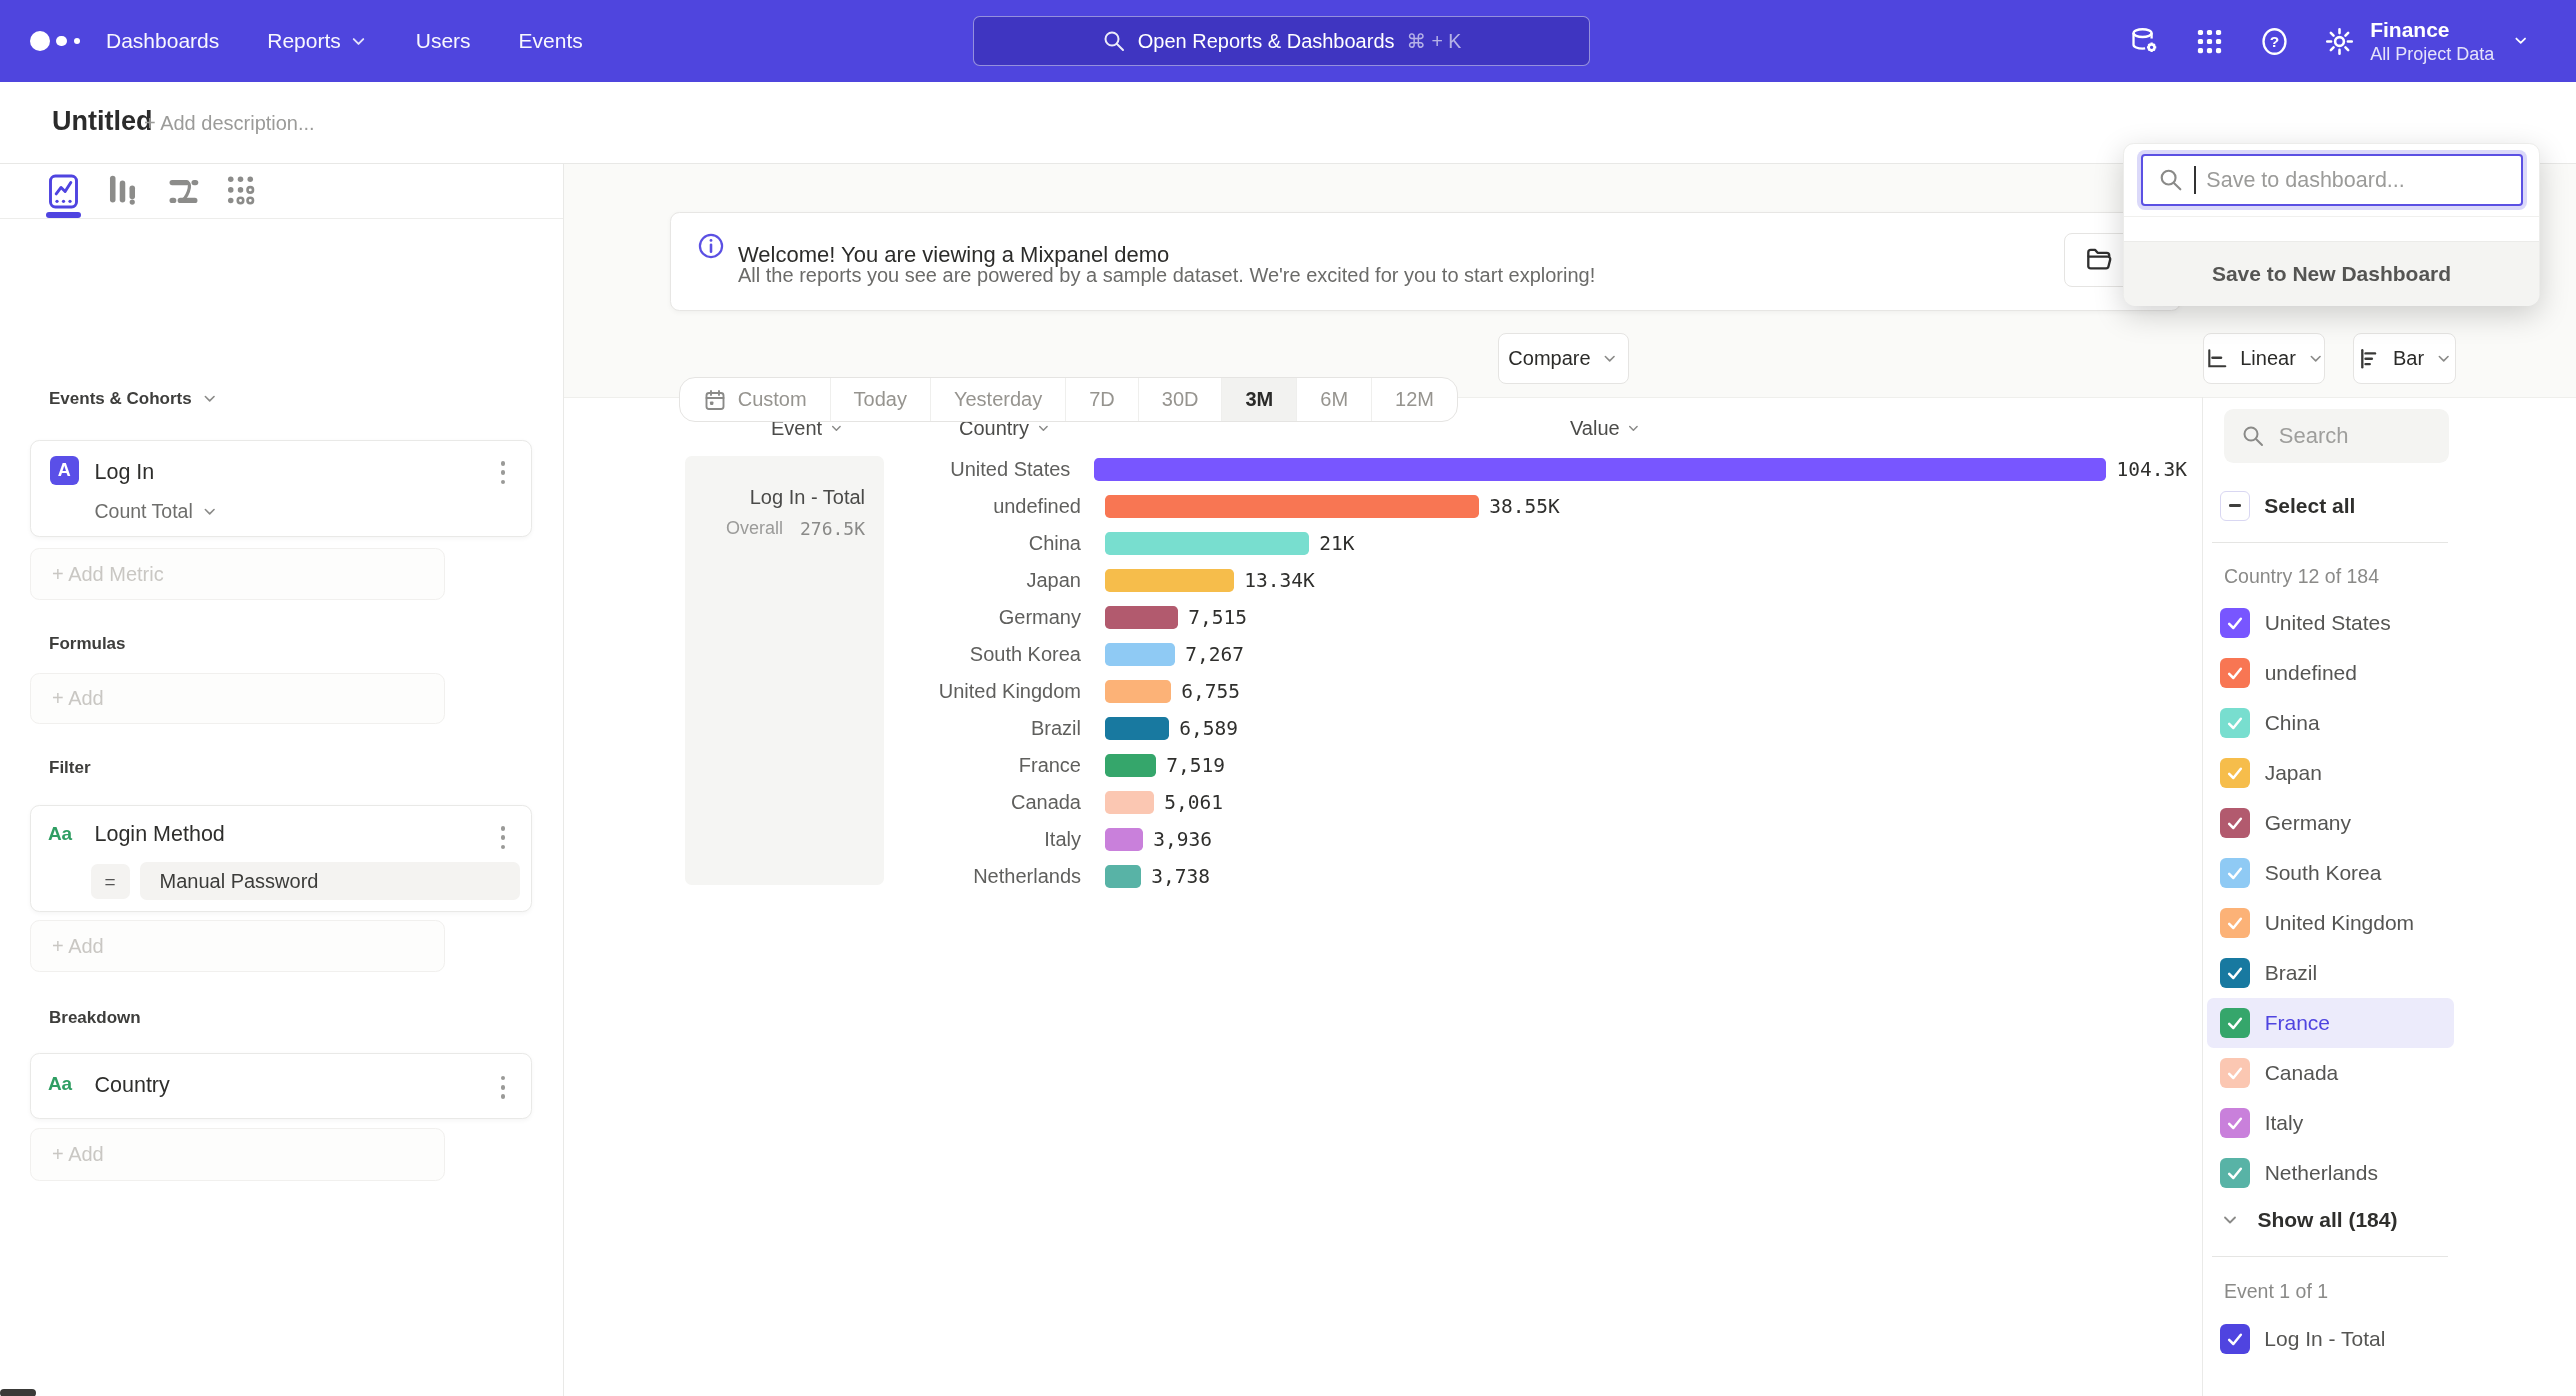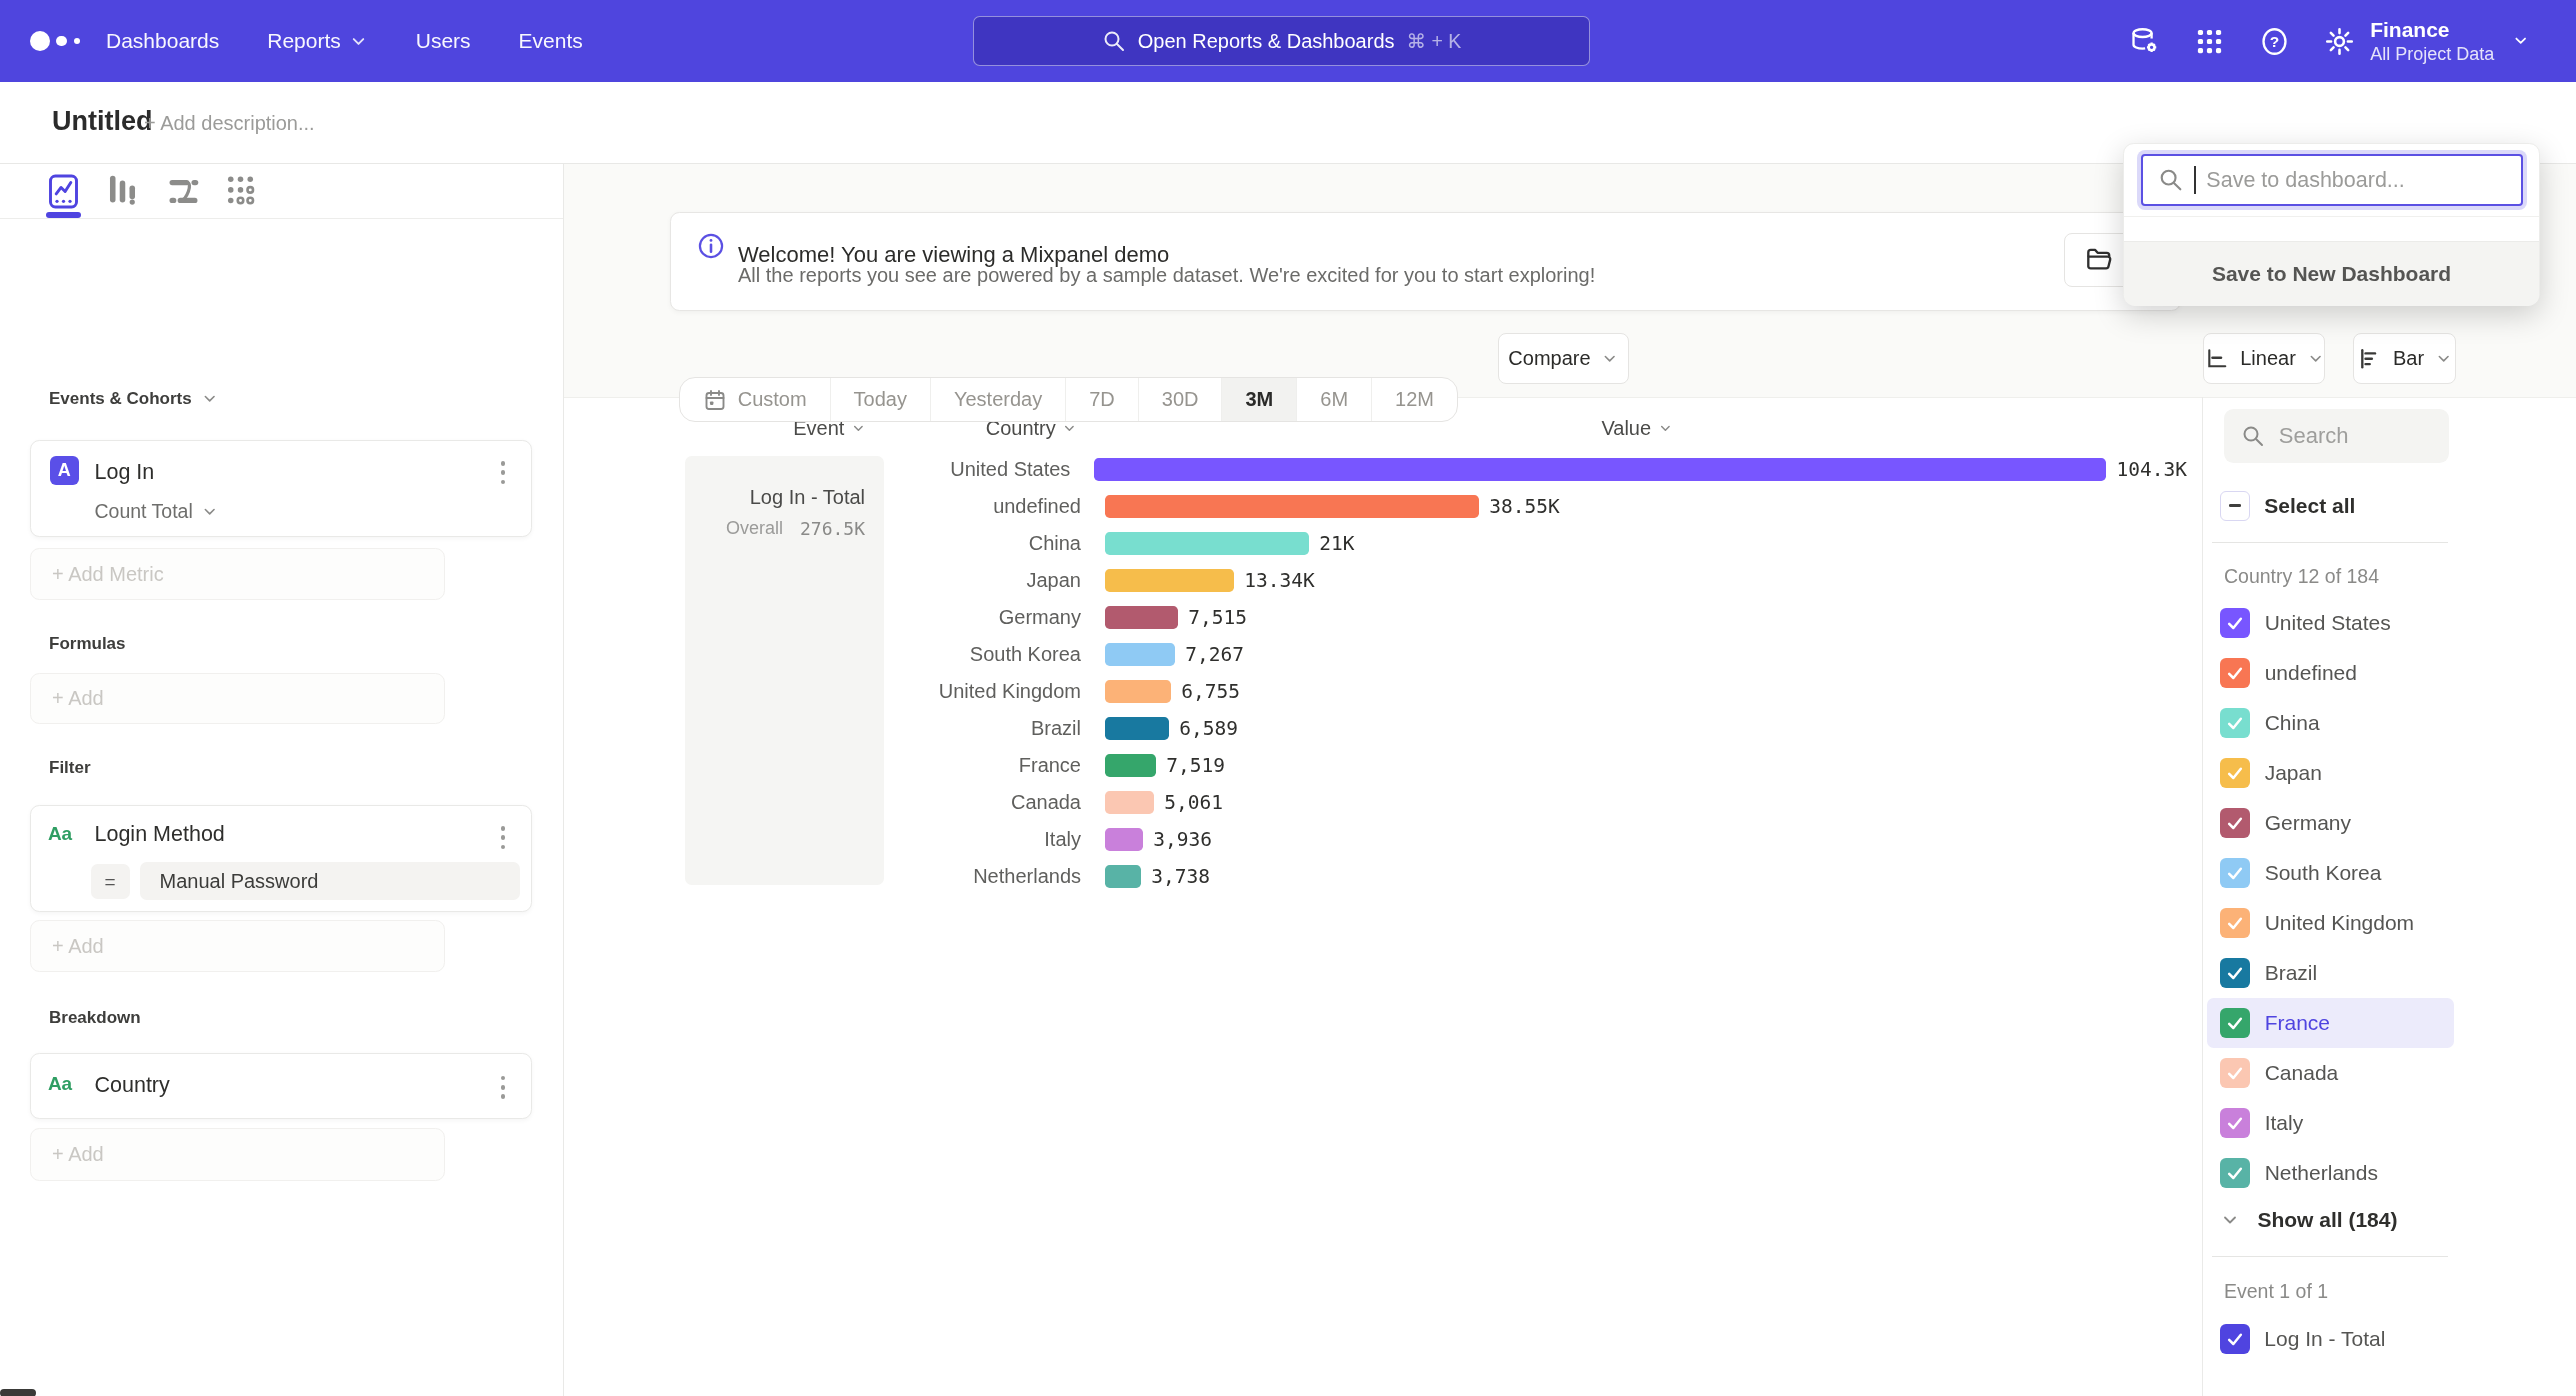--- a/index.html
+++ b/index.html
@@ -75,21 +75,21 @@
   
   .seg-group { position:absolute; left:679px; top:333px; height:45px; background:#fff; border:1.3px solid #E5E4E2; border-radius:16px; display:flex; overflow:hidden; z-index:4;margin-top:44px; }
   .seg { display:flex; align-items:center; justify-content:center; gap:10.7px; font-size:20px; color:#96948F; border-right:1.3px solid #EFEFED; padding:0 23px; cursor:pointer; white-space:nowrap; }
   .seg:last-child { border-right:none; }
   .seg.active { background:#F2F2F0; color:#2B2B29; font-weight:600; }
   .seg .cal { width:24px; height:24px; color:#8A8A88; }
   .tool-btn { position:absolute; top:333px; height:51px; background:#fff; border:1.3px solid #E5E4E2; border-radius:8px; display:flex; align-items:center; justify-content:center; gap:10.7px; font-size:20px; color:#2B2B29; cursor:pointer; z-index:4; }
   .tool-btn .ticon { width:25.5px; height:25.5px; color:#3a3a38; }
 
   
-  .col-h { position:absolute; top:417px; font-size:20px; color:#4B4B49; font-weight:500; display:flex; align-items:center; justify-content:center; gap:6.7px; z-index:2; }
+  .col-h { position:absolute; top:417px; font-size:20px; color:#4B4B49; font-weight:500; display:flex; align-items:center; gap:6.7px; z-index:2; }
   .event-cell { position:absolute; left:685px; top:456px; width:199px; height:429px; background:#F5F5F3; border-radius:6.7px; z-index:1; }
   .event-cell .e-name { position:absolute; right:19px; top:29.5px; font-size:20px; color:#4A4A48; }
   .event-cell .e-overall { position:absolute; right:19px; top:62px; font-size:18px; color:#9B9B99; display:flex; gap:17px; }
   .event-cell .e-overall b { font-family:"DejaVu Sans Mono", monospace; font-weight:400; color:#8A8A88; }
   .chart-rows { position:absolute; left:704px; top:451px; width:1483px; z-index:1; }
   .chart-row { height:37px; display:flex; align-items:center; }
   .c-label { width:377px; text-align:right; font-size:20px; color:#5F5F5D; }
   .c-bar { height:23px; border-radius:4.7px; margin-left:23.5px; flex:none; }
   .c-val { margin-left:10.7px; font-family:"DejaVu Sans Mono", monospace; font-size:19.5px; color:#2F2F2D; white-space:nowrap; }
 

